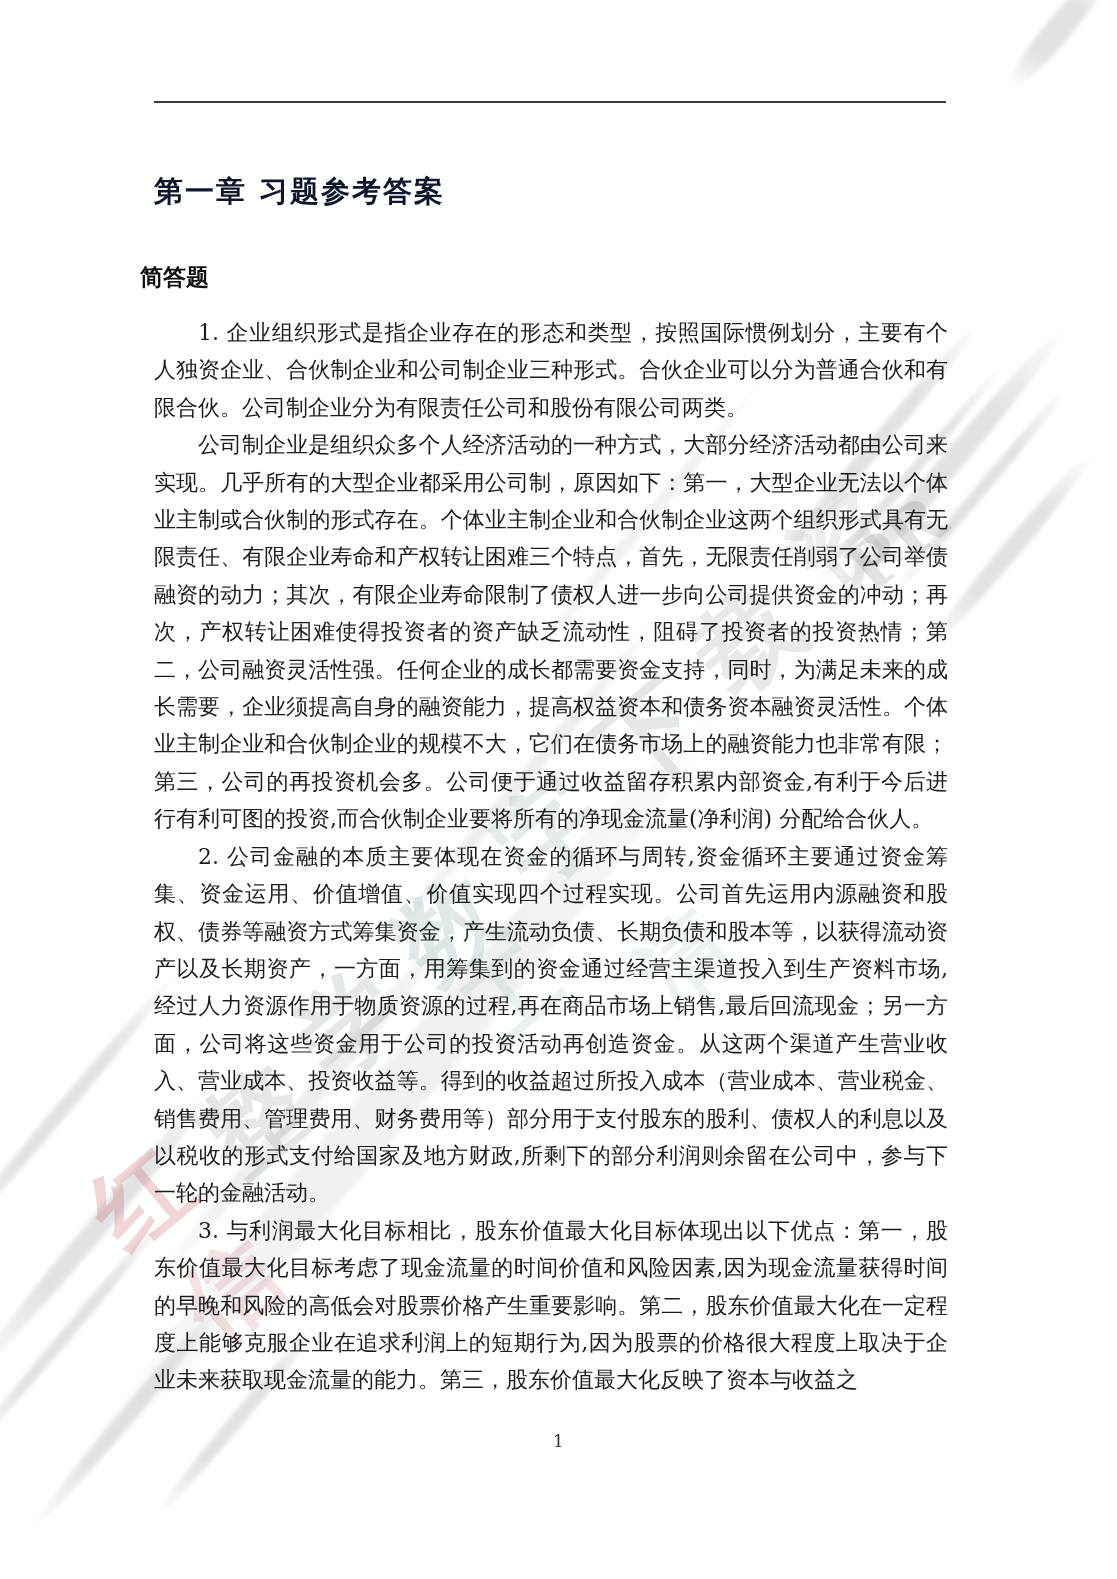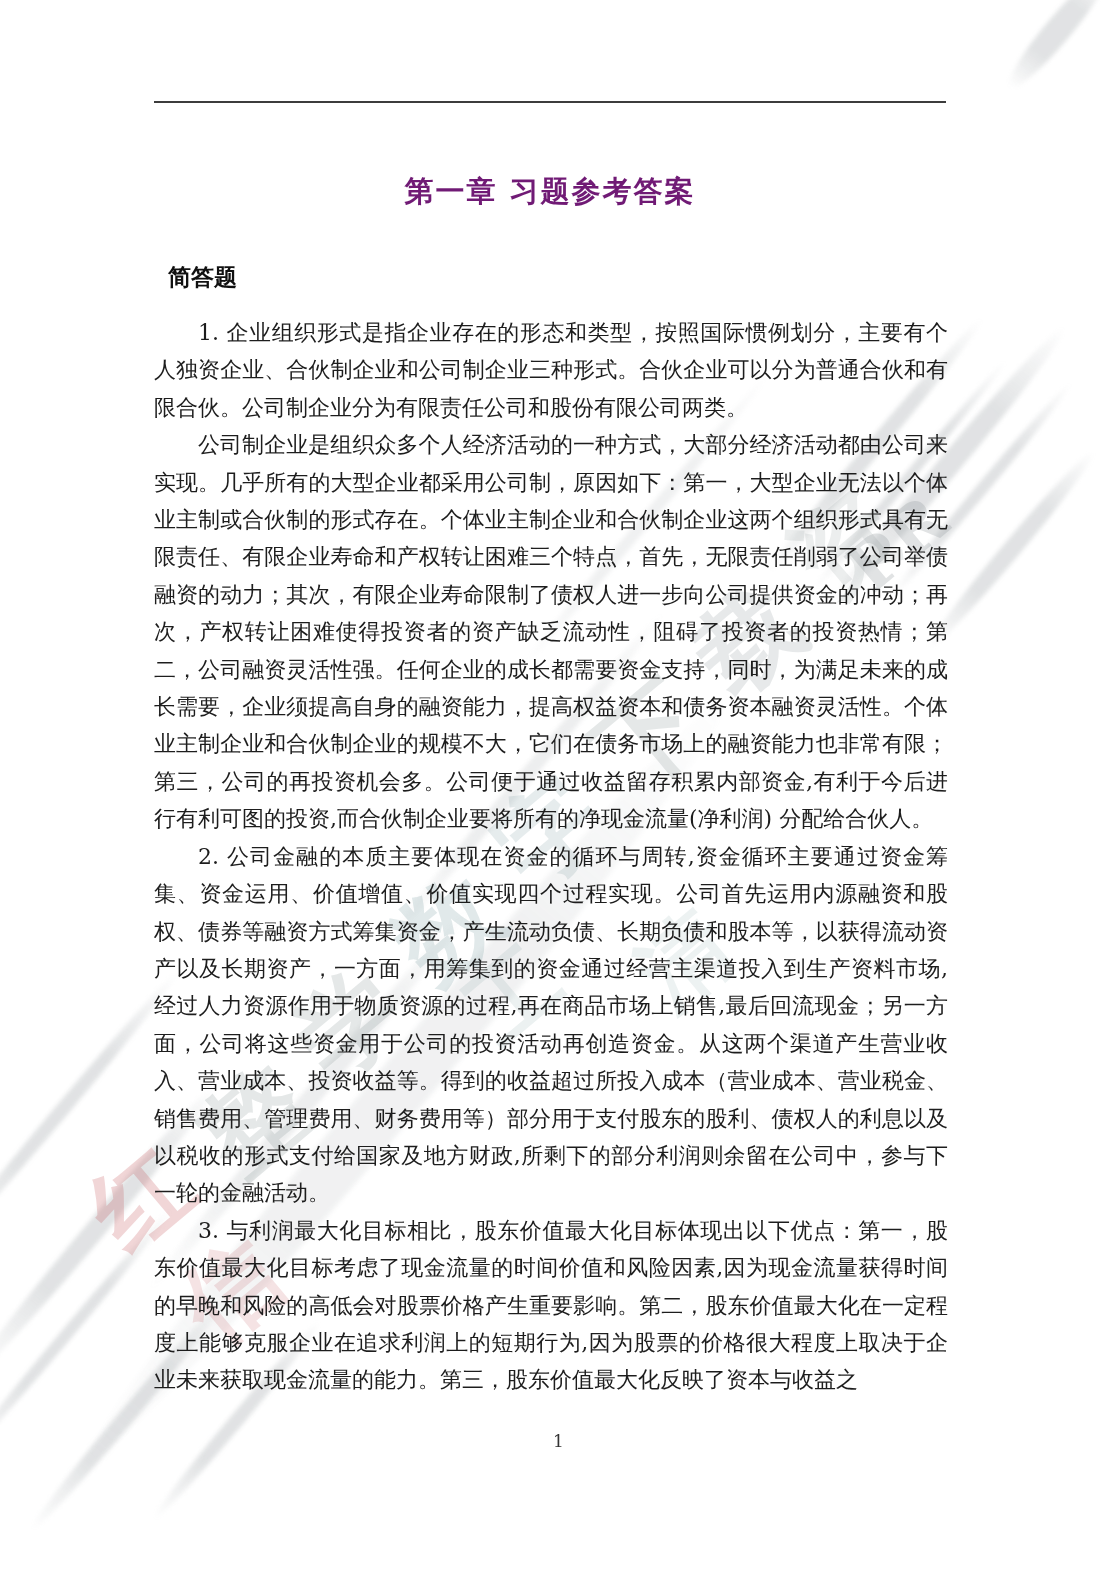--- a/index.html
+++ b/index.html
@@ -48,27 +48,27 @@
   .s15{left:640px; top:330px; width:12px;height:380px;opacity:.5;}
 
   
   .content{position:absolute;inset:0;z-index:1;}
   .rule{
     position:absolute;left:154px;top:101px;width:792px;height:2px;
     background:#3c3c3c;
   }
   .title{
     position:absolute;left:154px;top:153px;width:792px;
-    text-align:center;
-    font-size:29px;font-weight:bold;color:#701a75;
+    text-align:left;
+    font-size:29px;font-weight:bold;color:#0f172a;
     letter-spacing:2px;
     font-family:"DejaVu Serif","Liberation Serif",serif;
   }
   .section-heading{
-    position:absolute;left:168px;top:243px;
+    position:absolute;left:140px;top:243px;
     font-size:23px;font-weight:bold;color:#101010;
   }
   .body-text{
     position:absolute;left:154px;top:314px;width:794px;
     font-size:22px;line-height:37.4px;
     text-align:justify;text-justify:inter-ideograph;
     color:#1d1d1d;
   }
   .body-text p{margin:0;text-indent:2em;}
   .page-number{

